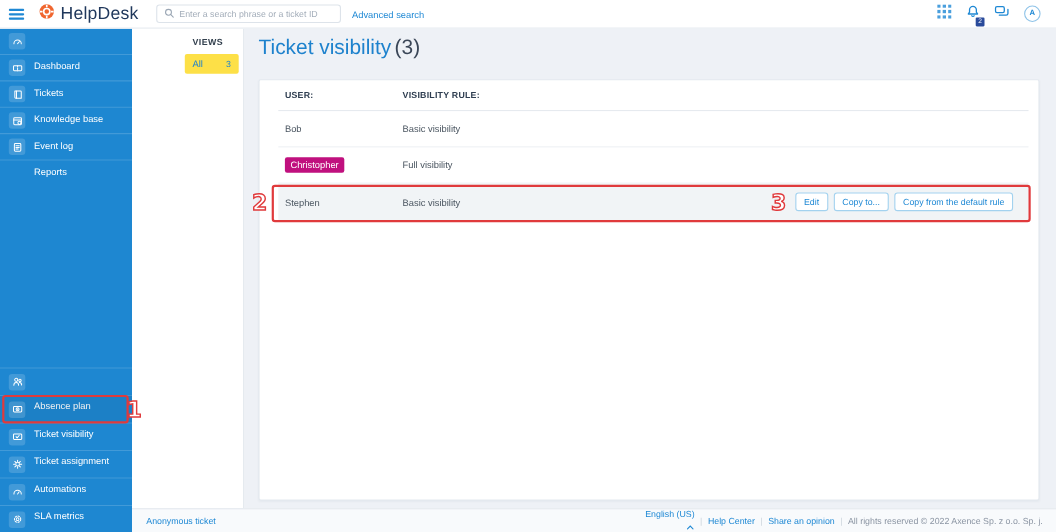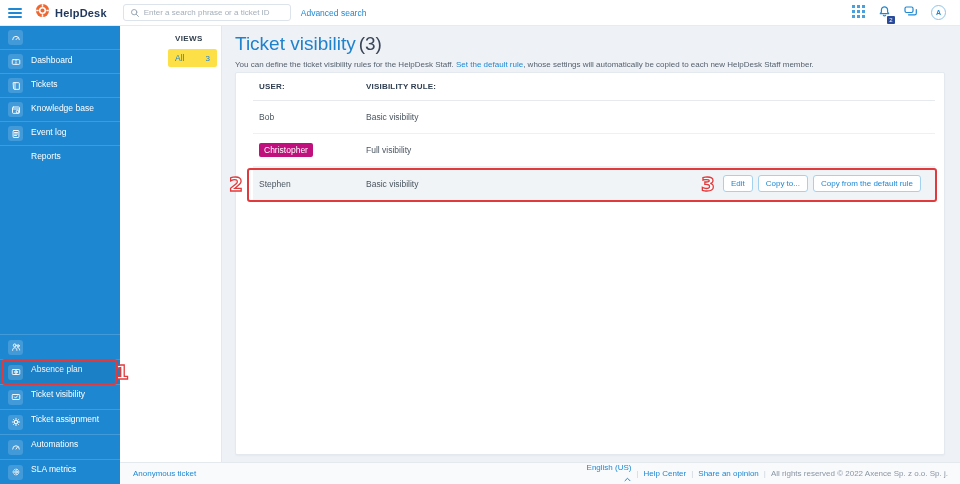--- a/index.html
+++ b/index.html
@@ -9,21 +9,21 @@
   *{box-sizing:border-box; margin:0; padding:0;}
   html,body{width:960px; height:484px; overflow:hidden;}
   body{font-family:"Liberation Sans", sans-serif; background:#eef1f6; position:relative;}
 
   
   .topbar{position:absolute; top:0; left:0; right:0; height:26px; background:#fff;
     border-bottom:1px solid #e7ebf1; display:flex; align-items:center; z-index:20;}
   .hamburger{margin-left:8px; width:14px; cursor:pointer;}
   .hamburger div{height:2px; background:var(--accent); margin:2px 0; border-radius:1px;}
   .logo{display:flex; align-items:center; gap:5px; margin-left:13px;}
-  .logo-name{font-size:11px; font-weight:bold; color:var(--navy); letter-spacing:.2px;}
+  .logo-name{font-size:16px; font-weight:normal; color:var(--navy); letter-spacing:.2px;}
   .searchbox{margin-left:16px; width:168px; height:17px; border:1px solid #dde3ea; border-radius:3px;
     display:flex; align-items:center; padding:0 6px; gap:4px; background:#fff;}
   .searchbox input{border:none; outline:none; font-size:8px; width:100%; color:#39434e;
     font-family:"Liberation Sans", sans-serif;}
   .searchbox input::placeholder{color:#a4aeba;}
   .adv-link{margin-left:10px; font-size:8.5px; color:var(--accent); text-decoration:none;}
   .top-spacer{flex:1;}
   .top-icons{display:flex; align-items:center; gap:13px; margin-right:14px;}
   .bell-wrap{position:relative;}
   .bell-badge{position:absolute; right:-4px; bottom:-2px; width:8px; height:8px; background:#2a4b9b;
@@ -276,23 +276,20 @@
     <span>All</span>
     <span class="views-count">3</span>
   </div>
 </div>
 
 <div class="main">
   <div class="page-head">
     <div class="page-title">
       <span>Ticket visibility</span><span class="count">(3)</span>
     </div>
-    <div class="page-desc">
-      <span>You can define the ticket visibility rules for the HelpDesk Staff. </span><a href="#">Set the default rule</a><span>, whose settings will automatically be copied to each new HelpDesk Staff member.</span>
-    </div>
   </div>
 
   <div class="card">
     <div class="thead">
       <span class="cell-user">USER:</span>
       <span class="cell-rule">VISIBILITY RULE:</span>
     </div>
 
     <div class="trow lined">
       <span class="cell-user">Bob</span>

